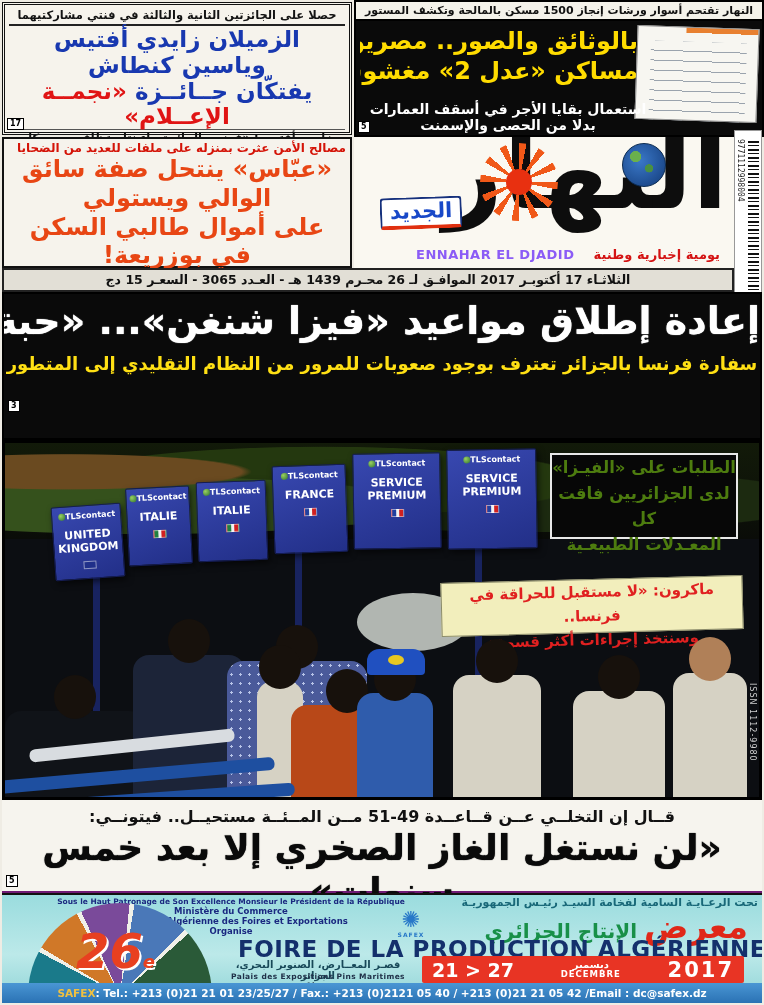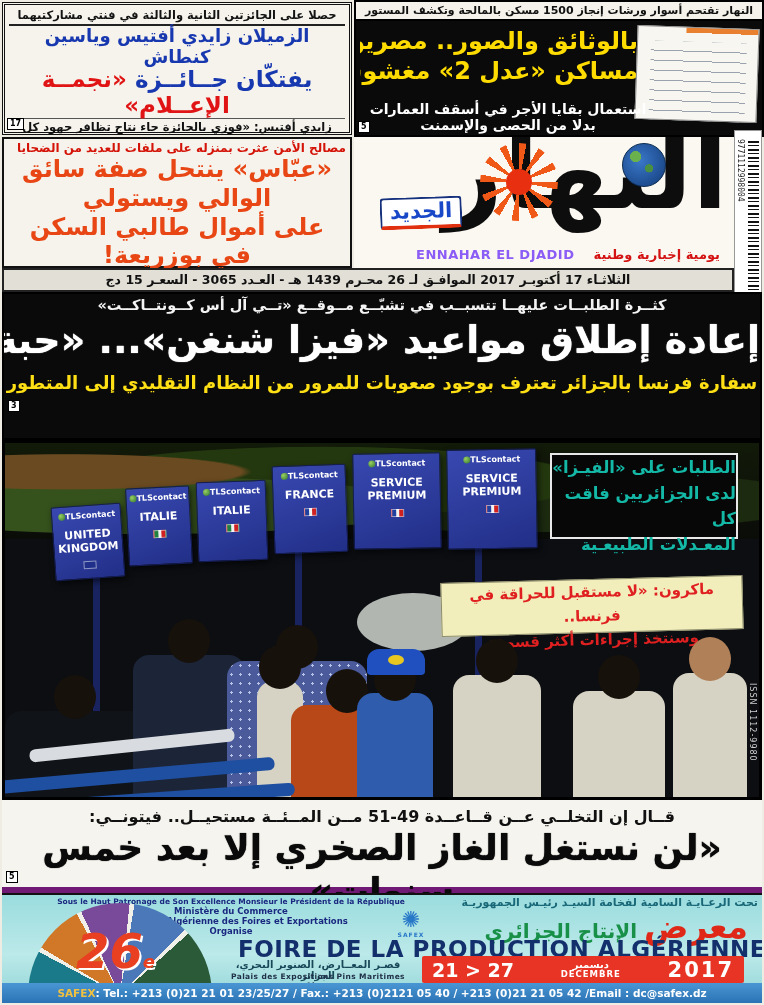--- a/index.html
+++ b/index.html
@@ -6,21 +6,21 @@
   body { background:#cfccc4; font-family:"DejaVu Sans", sans-serif; }
   .page { position:relative; width:764px; height:1005px; margin:0 auto; background:#efece4; overflow:hidden; }
 
   .blk { position:absolute; }
   .rtl { direction:rtl; }
   .ctr { text-align:center; }
 
   
   .tl-story { left:2px; top:2px; width:350px; height:133px; background:#f6f3ec; border:3px double #111; padding:2px 4px; }
   .tl-kicker { font-size:11.5px; font-weight:bold; color:#131313; border-bottom:2px solid #222; padding:1px 0 2px; }
-  .tl-h1 { font-size:18px; font-weight:bold; color:#1838b0; line-height:1.15; letter-spacing:-.5px; }
+  .tl-h1 { font-size:23px; font-weight:bold; color:#1838b0; line-height:1.15; letter-spacing:-.5px; }
   .tl-h2 { font-size:23px; font-weight:bold; color:#1838b0; line-height:1.1; }
   .tl-h2 .hl { color:#e01414; }
   .tl-sub { font-size:11.5px; font-weight:bold; color:#111; line-height:1.3; border-top:1px solid #555; padding-top:1px; }
   .pgref { position:absolute; background:#fff; border:1px solid #000; color:#000; font-size:8px; font-weight:bold; line-height:10px; padding:0 2px; }
 
   
   .tr-story { left:354px; top:0; width:410px; height:137px; background:#0a0a0a; border:2px solid #000; }
   .tr-kicker { background:#f4f2ea; color:#111; font-size:11px; font-weight:bold; padding:2px 3px; border-bottom:2px solid #000; }
   .tr-head { position:absolute; left:4px; top:24px; width:278px; }
   .tr-h { font-size:24px; font-weight:bold; color:#ffdc00; line-height:1.25; white-space:nowrap; overflow:hidden; }
@@ -81,42 +81,42 @@
     background:radial-gradient(circle at 35% 35%, #9ad060, #2a7030); }
   .sign-label { font-size:11px; font-weight:bold; margin-top:8px; line-height:1.2; white-space:pre-line; }
   .flag { display:inline-block; width:13px; height:8px; border:1px solid rgba(255,255,255,.5); margin-top:5px; }
   .flag-it { background:linear-gradient(to right, #208040 33%, #f2f2f2 33% 66%, #d02020 66%); }
   .flag-fr { background:linear-gradient(to right, #2040a0 33%, #f2f2f2 33% 66%, #d02020 66%); }
   .flag-uk { background:#20308a; }
   .post { position:absolute; width:7px; background:#18235f; }
   .canopy { position:absolute; left:352px; top:150px; width:112px; height:58px; background:#cfd4ce; border-radius:50%; opacity:.85; }
 
   .overlay-box { position:absolute; left:545px; top:10px; width:188px; height:86px; background:#070707; border:2px solid #e8e8e8;
-    color:#14b8a6; font-size:16.5px; font-weight:bold; line-height:1.55; }
+    color:#4d7c0f; font-size:16.5px; font-weight:bold; line-height:1.55; text-align:center; }
   .quote-box { position:absolute; left:436px; top:136px; width:302px; height:54px; background:#f2eebc; border:1px solid #8a8a6a;
     color:#e02020; font-size:15px; font-weight:bold; line-height:1.6; text-align:center; transform:rotate(-1.5deg); }
 
   .fig { position:absolute; border-radius:16px 16px 0 0; }
   .fig::before { content:""; position:absolute; top:-36px; left:50%; transform:translateX(-50%); width:42px; height:44px; border-radius:50%; background:#17110c; }
   .fig-navy { background:#1c2438; }
   .fig-pattern { background-color:#4a5a9a; background-image:radial-gradient(#b8c4e8 1.2px, transparent 1.4px); background-size:9px 9px; }
   .fig-orange { background:#b84818; }
   .fig-white { background:#d6d2c4; }
   .fig-blue { background:#2f5cac; }
   .fig-dark { background:#101318; }
   .fig-bald::before { background:#b08058; }
   .cap { position:absolute; border-radius:12px 12px 4px 4px; background:#2050c0; }
   .cap::after { content:""; position:absolute; left:50%; top:6px; transform:translateX(-50%); width:16px; height:10px; border-radius:50%; background:#e8c820; }
   .rail { position:absolute; height:13px; border-radius:6px; }
   .rail-white { background:#d8dce0; }
   .rail-blue { background:#1e4fa0; }
   .issn-vert { position:absolute; right:2px; top:240px; writing-mode:vertical-rl; font-size:8px; color:#cfcfcf; letter-spacing:1px; }
 
   
-  .gas { left:2px; top:800px; width:760px; height:93px; background:#f6f4ee; border-bottom:6px solid #701a75; }
+  .gas { left:2px; top:800px; width:760px; height:93px; background:#f6f4ee; border-bottom:2px solid #701a75; }
   .gas-kicker { font-size:16px; font-weight:bold; color:#111; padding-top:7px; letter-spacing:.5px; }
   .gas-h { font-size:36px; font-weight:bold; color:#0a0a0a; line-height:1.2; text-shadow:0 0 1px #000; }
 
   
   .ad { left:2px; top:893px; width:760px; height:110px; background:linear-gradient(#9adcde, #bce9e9 55%, #8fd4d6); border-top:2px solid #111; overflow:hidden; }
   .ad-fr { position:absolute; left:34px; top:2px; width:390px; text-align:center; color:#1a2880; }
   .ad-fr-l1 { font-size:7.5px; font-weight:bold; }
   .ad-fr-l2 { font-size:8.5px; font-weight:bold; }
   .ad-ar-patron { position:absolute; right:4px; top:1px; font-size:11px; font-weight:bold; color:#186878; }
   .expo-title { position:absolute; right:14px; top:12px; }
@@ -187,21 +187,20 @@
   </div>
 
   <div class="blk barcode">
     <div class="barcode-bars"></div>
     <div class="barcode-num">9771112998004</div>
   </div>
 
   <div class="blk dateline rtl ctr">الثلاثـاء 17 أكتوبـر 2017 الموافـق لـ 26 محـرم 1439 هـ - العـدد 3065 - السعـر 15 دج</div>
 
   <div class="blk lead ctr rtl">
-    <div class="lead-kicker">كثــرة الطلبــات عليهــا تتسبــب في تشبّــع مــوقــع «تــي آل أس كــونتــاكــت»</div>
     <div class="lead-h">إعادة إطلاق مواعيد «فيزا شنغن»... «حبة حبة»!</div>
     <div class="lead-sub">سفارة فرنسا بالجزائر تعترف بوجود صعوبات للمرور من النظام التقليدي إلى المتطور</div>
     <div class="pgref" style="left:4px; bottom:26px;">3</div>
   </div>
 
   <div class="blk photo">
     <div class="foliage"></div>
 
     <div class="post" style="left:88px; top:130px; height:150px;"></div>
     <div class="post" style="left:290px; top:100px; height:160px;"></div>

